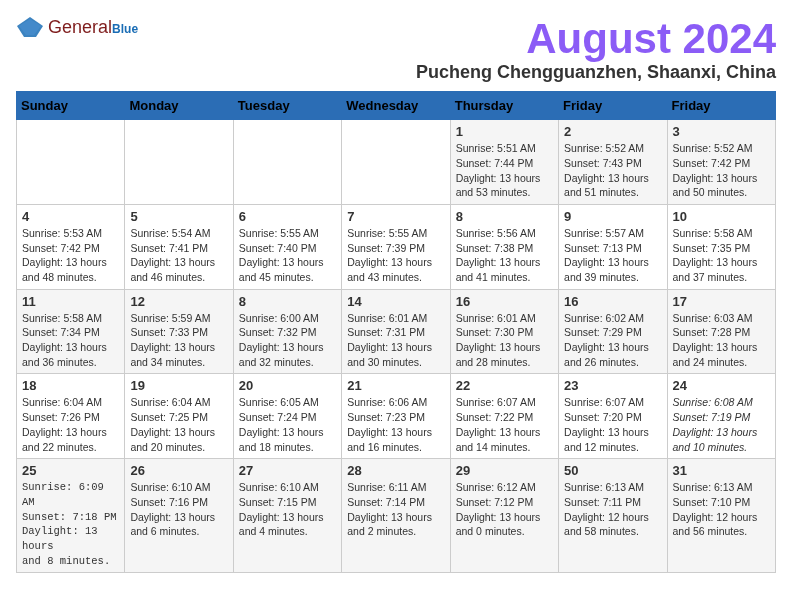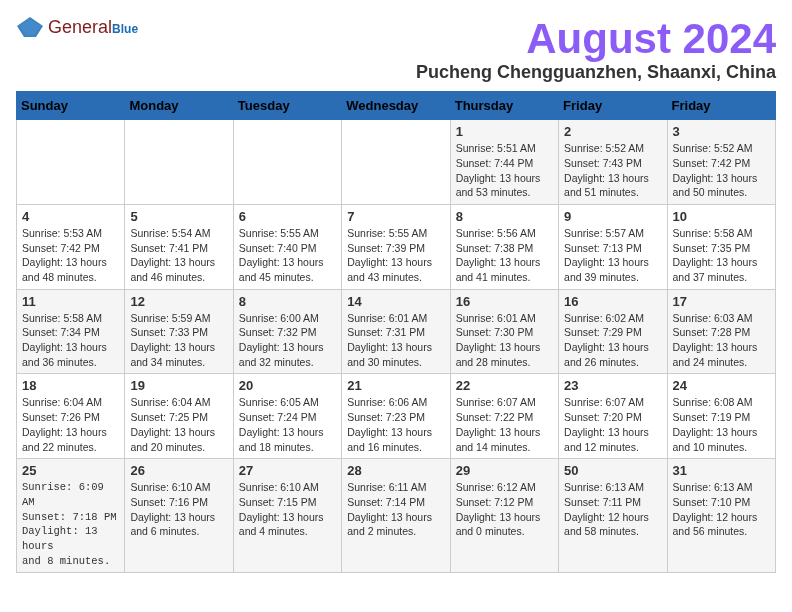--- a/index.html
+++ b/index.html
@@ -295,21 +295,21 @@
         </td>
         <td>
           <span class="day-num">23</span>
           <div class="day-info" style="white-space: pre-line;">Sunrise: 6:07 AM
 Sunset: 7:20 PM
 Daylight: 13 hours
 and 12 minutes.</div>
         </td>
         <td>
           <span class="day-num">24</span>
-          <div class="day-info" style="white-space: pre-line;">Sunrise: 6:08 AM
+          <div class="day-info" style="white-space: pre-line; font-style: italic;">Sunrise: 6:08 AM
 Sunset: 7:19 PM
 Daylight: 13 hours
 and 10 minutes.</div>
         </td>
       </tr>
       <tr>
         <td>
           <span class="day-num">25</span>
           <div class="day-info" style="white-space: pre-line; font-family: Liberation Mono, monospace;">Sunrise: 6:09 AM
 Sunset: 7:18 PM

